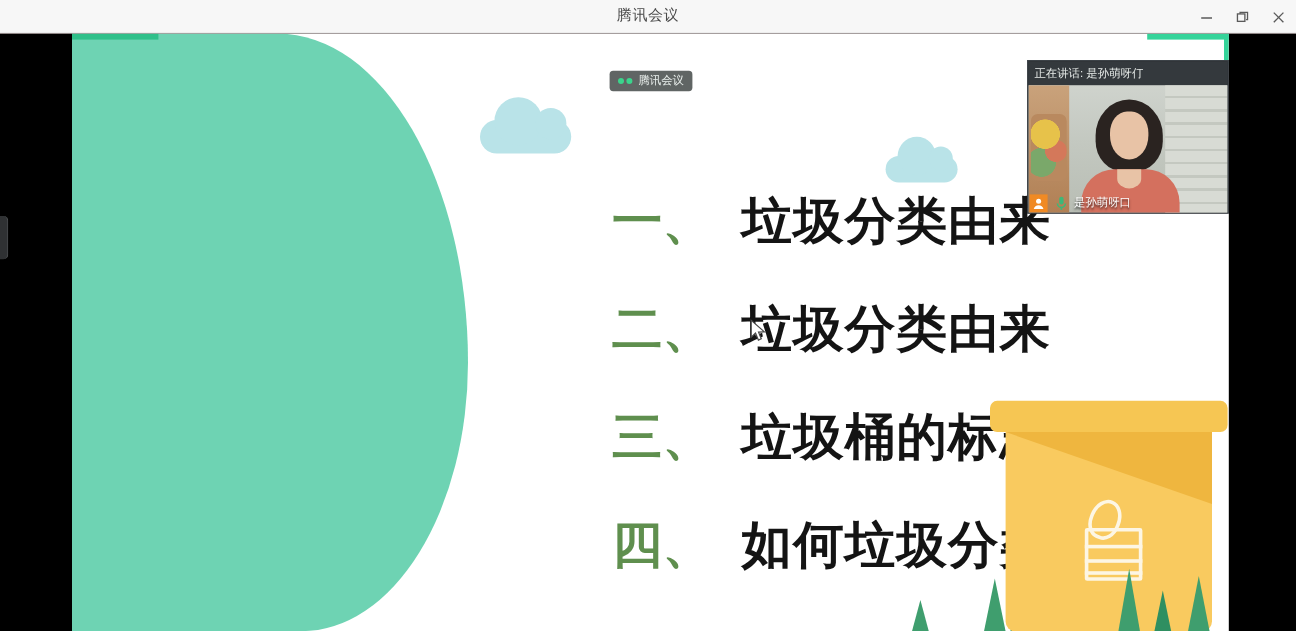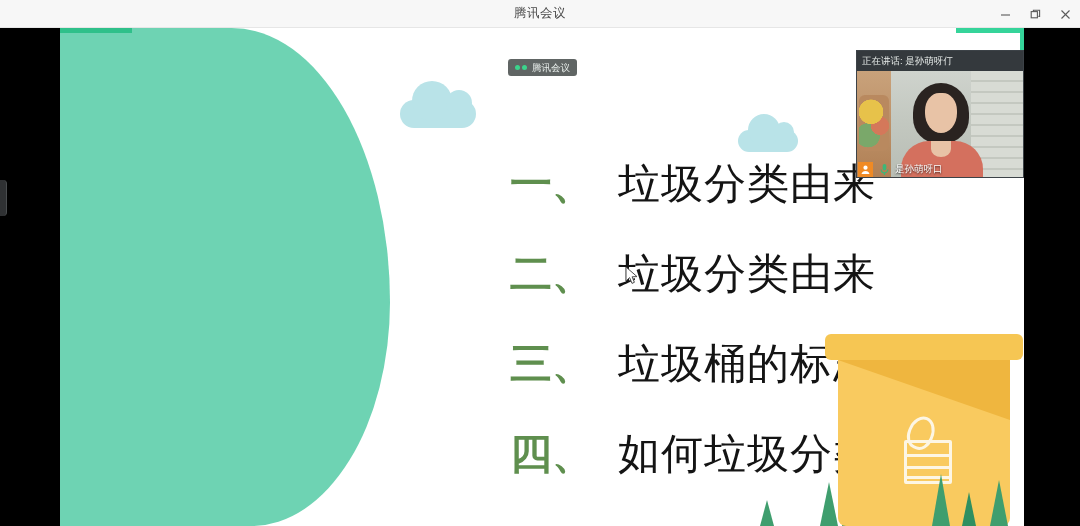--- a/index.html
+++ b/index.html
@@ -162,21 +162,21 @@
   .toc-num {
     font-size: 42px;
     font-weight: 700;
     color: #5f8f4e;
     width: 108px;
     flex: 0 0 108px;
     letter-spacing: 0px;
   }
   .toc-text {
     font-size: 42px;
-    font-weight: 400;
+    font-weight: 700;
     color: #141414;
     letter-spacing: 1px;
     white-space: nowrap;
   }
 
   
   .bin-lid {
     position: absolute;
     left: 765px; top: 306px;
     width: 198px; height: 26px;

